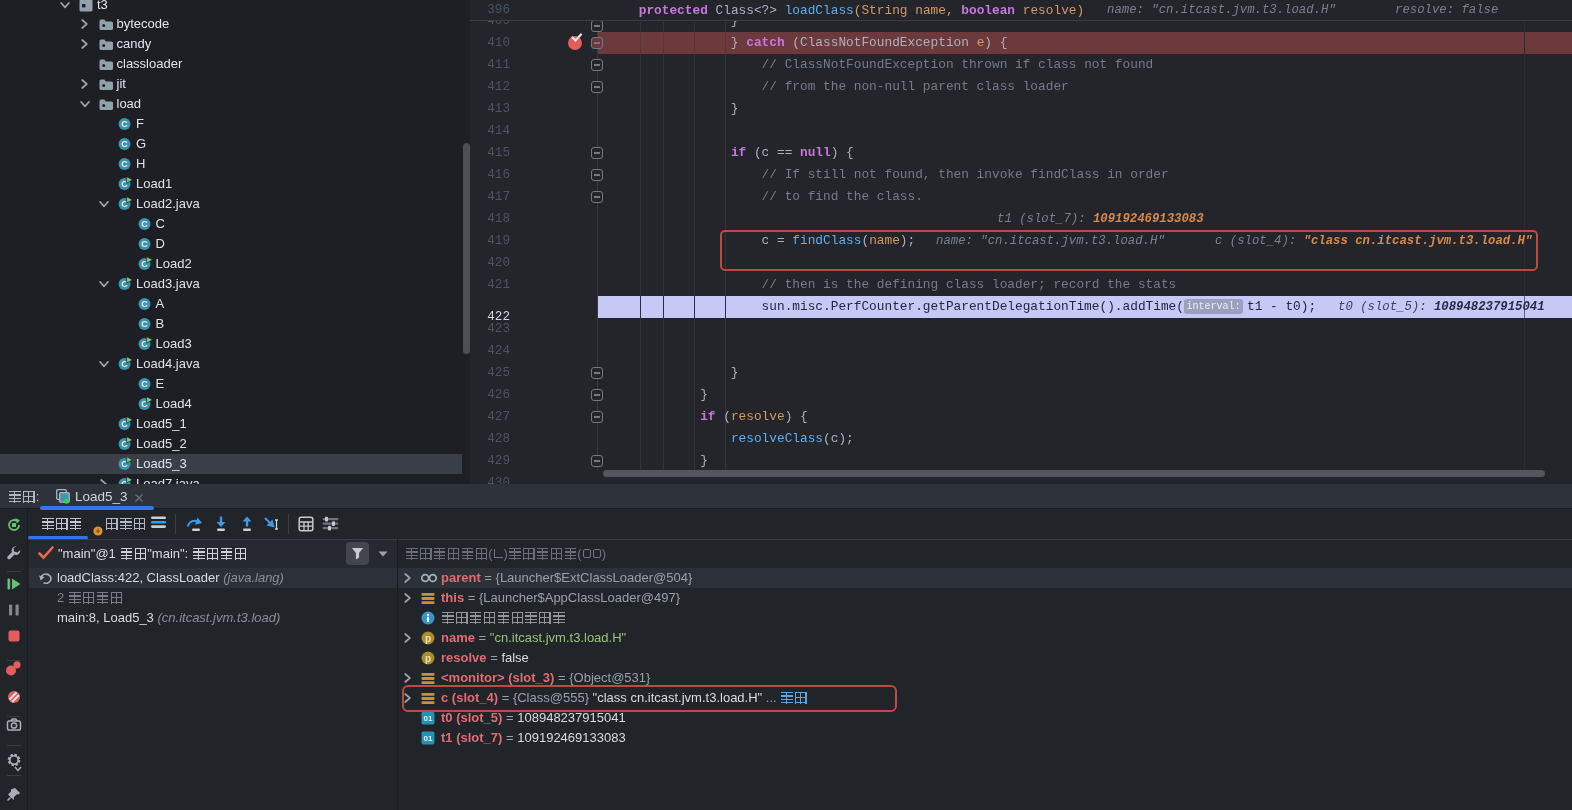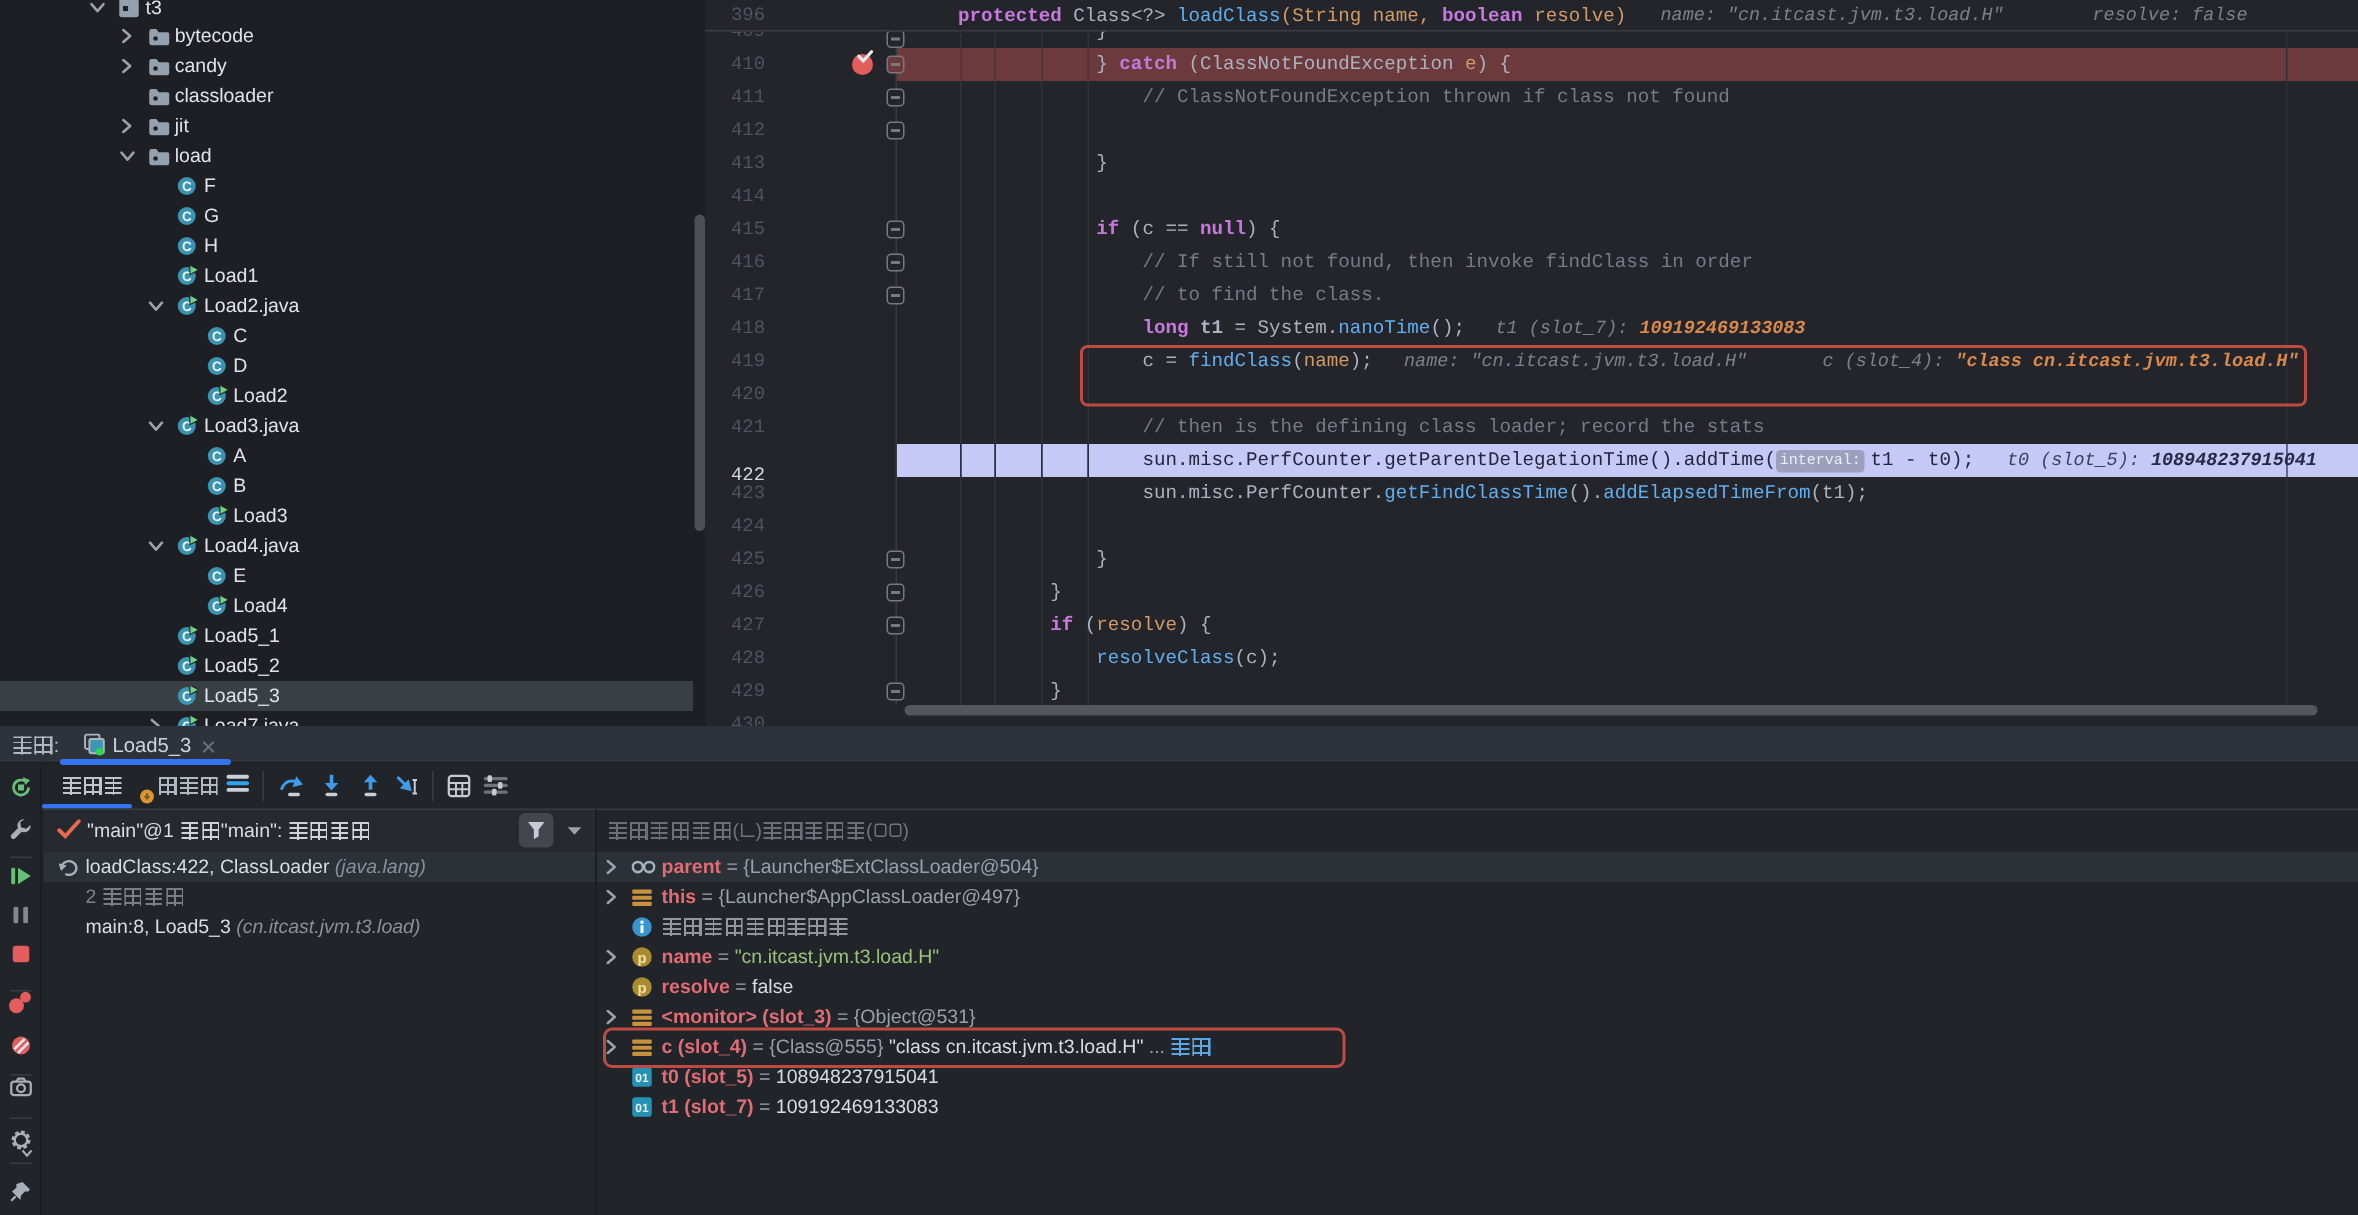--- a/index.html
+++ b/index.html
@@ -261,43 +261,42 @@
 <div class="ab" style="left:1054px;top:0;width:1px;height:470px;background:#2b2d33"></div>
 <div class="ab" style="left:1054px;top:296px;width:1px;height:22px;background:#5c5f8a"></div>
 <div class="ab" style="left:127px;top:21px;width:1px;height:449px;background:#383b41"></div>
 <div class="ln" style="top:10px">409</div>
 <div class="cl " style="top:10px">                }</div>
 <div class="ln" style="top:32px">410</div>
 <div class="cl " style="top:32px">                } <span class="kw">catch</span> (ClassNotFoundException <span class="orn">e</span>) {</div>
 <div class="ln" style="top:54px">411</div>
 <div class="cl " style="top:54px">                    <span class="cm">// ClassNotFoundException thrown if class not found</span></div>
 <div class="ln" style="top:76px">412</div>
+<div class="cl " style="top:76px">                    <span class="cm">// from the non-null parent class loader</span></div>
 <div class="ln" style="top:98px">413</div>
 <div class="cl " style="top:98px">                }</div>
 <div class="ln" style="top:120px">414</div>
 <div class="cl " style="top:120px"></div>
 <div class="ln" style="top:142px">415</div>
 <div class="cl " style="top:142px">                <span class="kw">if</span> (c == <span class="kw">null</span>) {</div>
 <div class="ln" style="top:164px">416</div>
 <div class="cl " style="top:164px">                    <span class="cm">// If still not found, then invoke findClass in order</span></div>
 <div class="ln" style="top:186px">417</div>
 <div class="cl " style="top:186px">                    <span class="cm">// to find the class.</span></div>
 <div class="ln" style="top:208px">418</div>
-<div class="cl " style="top:208px">                    <span class="kw">long</span> <b>t1</b> = System.<span class="fn">nanoTime</span>();</div>
 <div class="ln" style="top:230px">419</div>
 <div class="cl " style="top:230px">                    c = <span class="fn">findClass</span>(<span class="orn">name</span>);</div>
 <div class="ln" style="top:252px">420</div>
 <div class="cl " style="top:252px"></div>
 <div class="ln" style="top:274px">421</div>
 <div class="cl " style="top:274px">                    <span class="cm">// then is the defining class loader; record the stats</span></div>
 <div class="ln" style="top:306px;color:#d3d7df">422</div>
 <div class="cl" style="top:296px;color:#23263e">                    sun.misc.PerfCounter.getParentDelegationTime().addTime(<span style="display:inline-block;background:#9ca0bd;color:#ecedf8;border-radius:3px;font-size:10px;font-style:normal;padding:0 2.5px;height:15px;line-height:15px;vertical-align:1.5px;margin-right:4px">interval:</span>t1 - t0);</div>
 <div class="inl" style="top:296px;left:868px;color:#3d4160">t0 (slot_5): <b style="color:#262a47">108948237915041</b></div>
 <div class="ln" style="top:318px">423</div>
-<div class="cl " style="top:318px">                    sun.misc.PerfCounter.<span class="fn">getFindClassTime</span>().<span class="fn">addElapsedTimeFrom</span>(t1);</div>
 <div class="ln" style="top:340px">424</div>
 <div class="ln" style="top:362px">425</div>
 <div class="cl " style="top:362px">                }</div>
 <div class="ln" style="top:384px">426</div>
 <div class="cl " style="top:384px">            }</div>
 <div class="ln" style="top:406px">427</div>
 <div class="cl " style="top:406px">            <span class="kw">if</span> (<span class="orn">resolve</span>) {</div>
 <div class="ln" style="top:428px">428</div>
 <div class="cl " style="top:428px">                <span class="fn">resolveClass</span>(c);</div>
 <div class="ln" style="top:450px">429</div>

